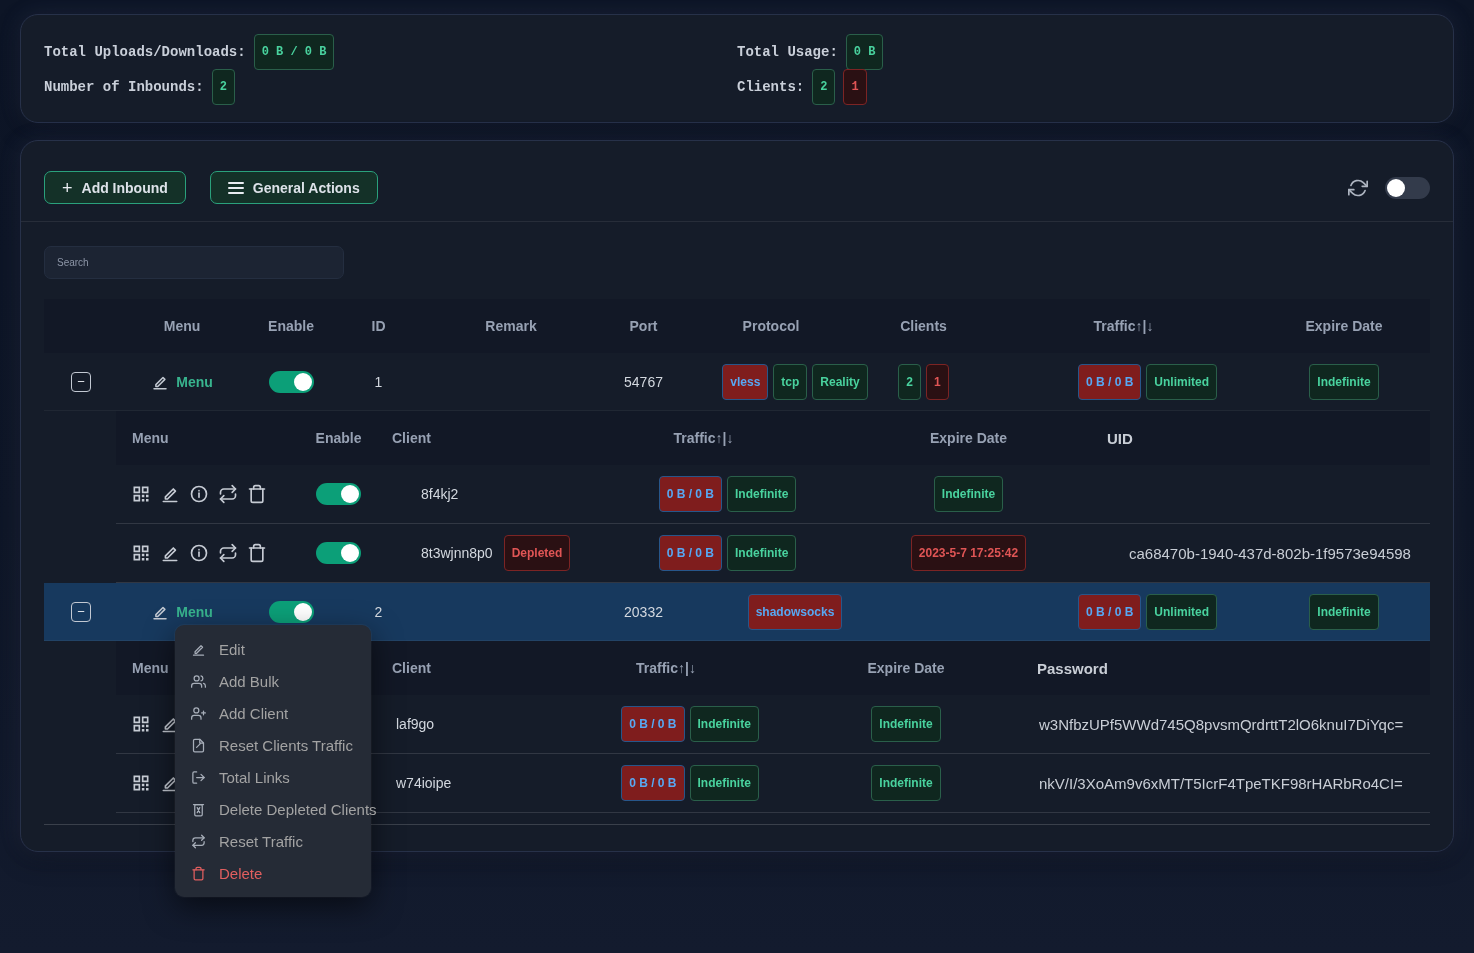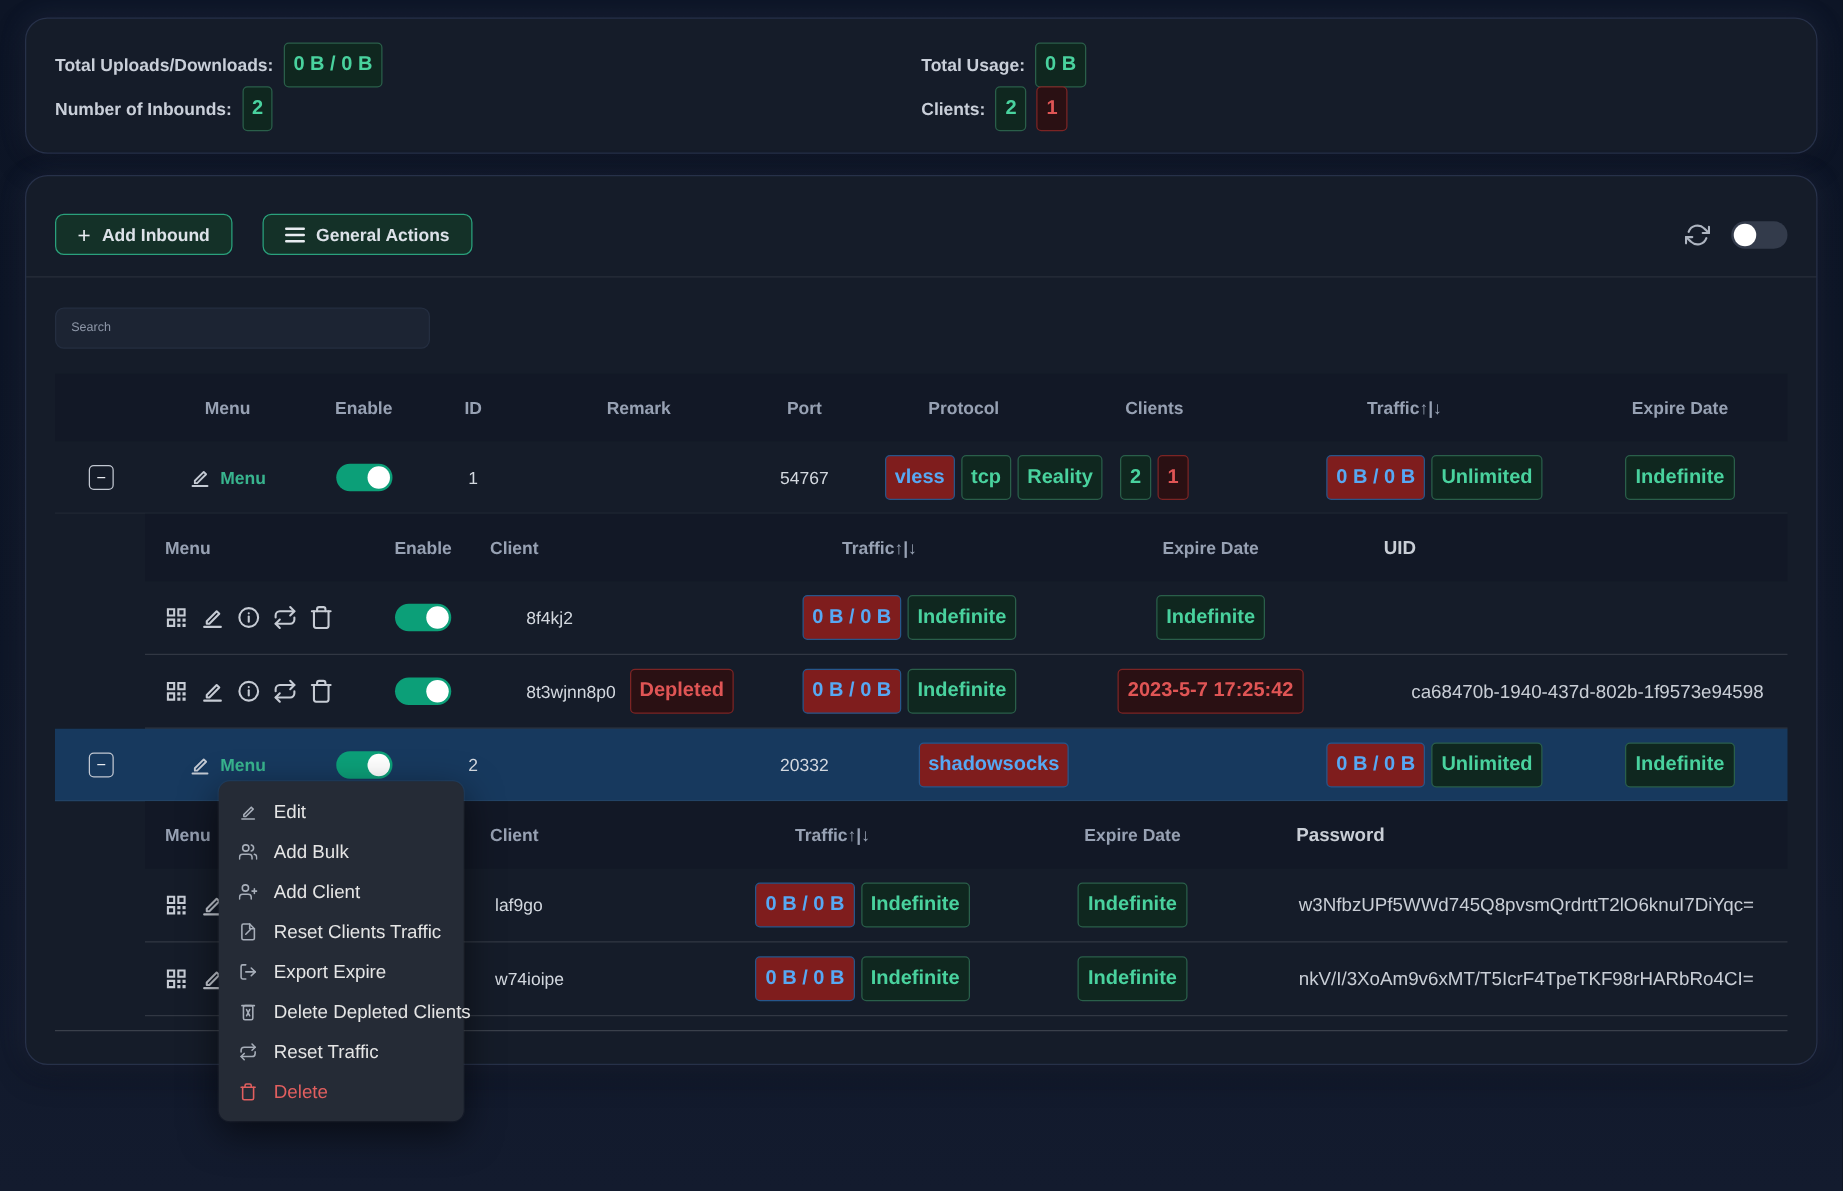--- a/index.html
+++ b/index.html
@@ -8,27 +8,27 @@
     position:relative; width:1474px; height:953px; overflow:hidden;
     background:linear-gradient(180deg,#0d1526 0%, #0f1728 55%, #131b2e 100%);
     font-family:"Liberation Sans","DejaVu Sans",sans-serif;
     color:#d3d8df; font-size:14px;
   }
   .card {
     position:absolute; left:20px; width:1434px;
     background:#151c29; border:1px solid #273149; border-radius:18px;
     box-shadow:0 0 22px rgba(110,130,190,.14), 0 8px 24px rgba(0,0,0,.35);
   }
-  .stats-card { top:14px; height:109px; padding:26px 23px; }
+  .stats-card { top:14px; height:109px; padding:26px 23px;font-family:Liberation Mono, monospace; }
   .stats-grid { display:grid; grid-template-columns:1fr 1fr; row-gap:13px; }
   .stat-line { display:flex; align-items:center; gap:8px; height:22px; }
   .stat-label { color:#c9cfd9; font-weight:700; }
   .tag {
     display:inline-flex; align-items:center; padding:17px 7px; height:22px;
-    border-radius:4px; font-size:16px; font-weight:700; border:1px solid; white-space:nowrap;
+    border-radius:4px; font-size:12px; font-weight:700; border:1px solid; white-space:nowrap;
   }
   .tag.green { color:#49d29e; border-color:#2a5f4a; background:#0f271f; }
   .tag.blue  { color:#57a8f3; border-color:#27568a; background:#7f1d1d;margin-left:48px; }
   .tag.red   { color:#e05555; border-color:#7c2424; background:#2a1013; }
 
   .main-card { top:140px; height:712px; }
   .toolbar { display:flex; align-items:center; padding:30px 23px 17px; border-bottom:1px solid rgba(255,255,255,.08); }
   .btn {
     display:inline-flex; align-items:center; gap:9px; height:33px; padding:0 17px;
     background:#143128; border:1px solid #2aa17c; border-radius:7px;
@@ -84,21 +84,21 @@
   .nested .row { border-bottom:1px solid rgba(255,255,255,.12); }
   .table-bottom { height:12px; border-bottom:1px solid rgba(255,255,255,.16); }
 
   .context-menu {
     position:absolute; left:175px; top:625px; width:196px; z-index:10;
     background:#252b36; border-radius:9px; padding:8px 0;
     box-shadow:0 10px 30px rgba(0,0,0,.55), 0 0 0 1px rgba(255,255,255,.04);
   }
   .menu-item {
     display:flex; align-items:center; gap:13px; height:32px; padding:0 16px;
-    font-size:15px; color:#e5e5e5; cursor:pointer; white-space:nowrap;
+    font-size:15px; color:#a3a3a3; cursor:pointer; white-space:nowrap;
   }
   .menu-item .icon { color:#a7aeb9; }
   .menu-item.danger, .menu-item.danger .icon { color:#e15f5f; }
 </style>
 </head>
 <body>
 
 <div class="page">
 
   <section class="card stats-card">
@@ -508,21 +508,21 @@
       <span>Reset Clients Traffic</span>
     </div>
     <div class="menu-item">
       <span class="icon">
         <svg width="15" height="15" viewBox="0 0 24 24" fill="none" stroke="currentColor" stroke-width="2" stroke-linecap="round" stroke-linejoin="round">
             <path d="M9 21H5a2 2 0 0 1-2-2V5a2 2 0 0 1 2-2h4"></path>
             <polyline points="16 17 21 12 16 7"></polyline>
             <line x1="21" y1="12" x2="9" y2="12"></line>
           </svg>
       </span>
-      <span>Export Expire</span>
+      <span>Total Links</span>
     </div>
     <div class="menu-item">
       <span class="icon">
         <svg width="15" height="15" viewBox="0 0 24 24" fill="none" stroke="currentColor" stroke-width="2" stroke-linecap="round" stroke-linejoin="round">
             <rect x="6" y="4" width="12" height="18" rx="2"></rect>
             <path d="M4 4h16"></path>
             <path d="M10 9l4 8M14 9l-4 8"></path>
           </svg>
       </span>
       <span>Delete Depleted Clients</span>

